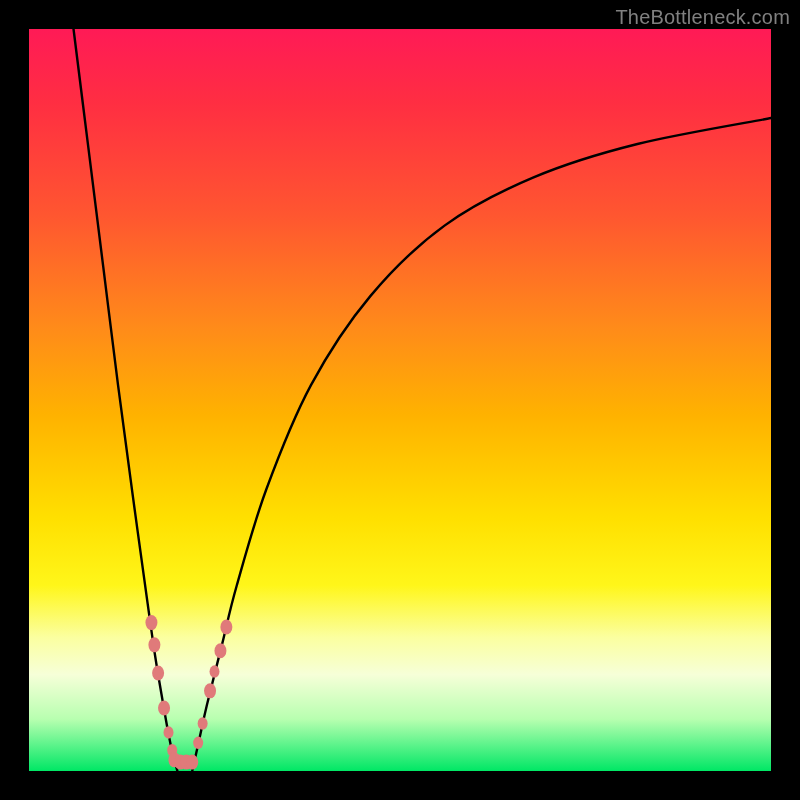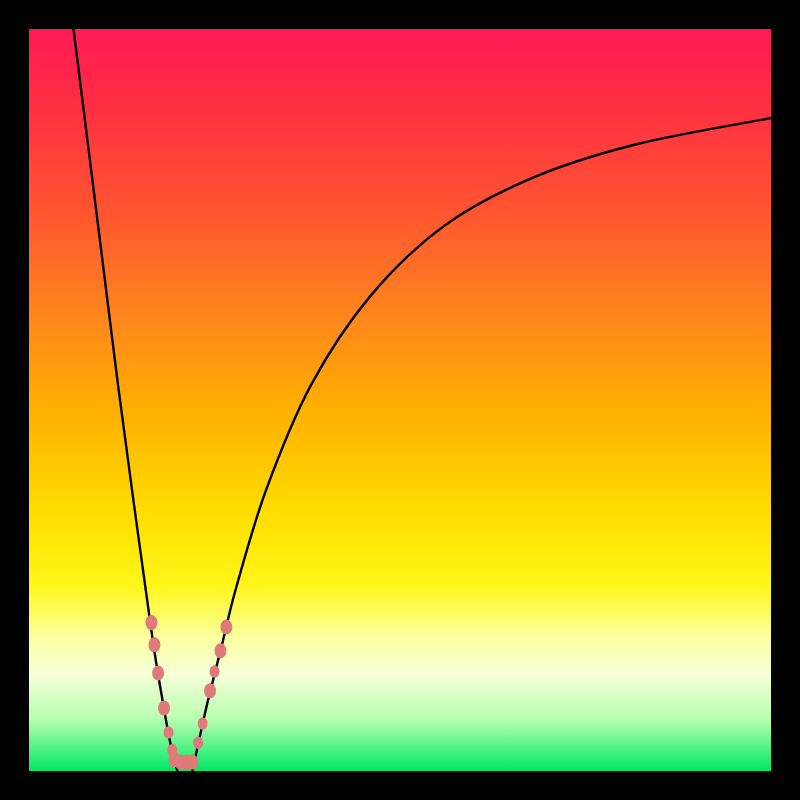--- a/index.html
+++ b/index.html
@@ -88,13 +88,14 @@
           <ellipse cx="163.24" cy="733.10" rx="6.00" ry="7.50" class="marker"></ellipse>
           <ellipse cx="169.18" cy="713.80" rx="5.00" ry="6.25" class="marker"></ellipse>
           <ellipse cx="173.63" cy="694.51" rx="5.00" ry="6.25" class="marker"></ellipse>
           <ellipse cx="181.05" cy="661.86" rx="6.00" ry="7.50" class="marker"></ellipse>
           <ellipse cx="185.50" cy="642.57" rx="5.00" ry="6.25" class="marker"></ellipse>
           <ellipse cx="191.44" cy="621.80" rx="6.00" ry="7.50" class="marker"></ellipse>
           <ellipse cx="197.37" cy="598.05" rx="6.00" ry="7.50" class="marker"></ellipse>
         </g>
     </svg>
   </div>
+  <div class="attribution">TheBottleneck.com</div>
 </div>
 
 </body></html>

